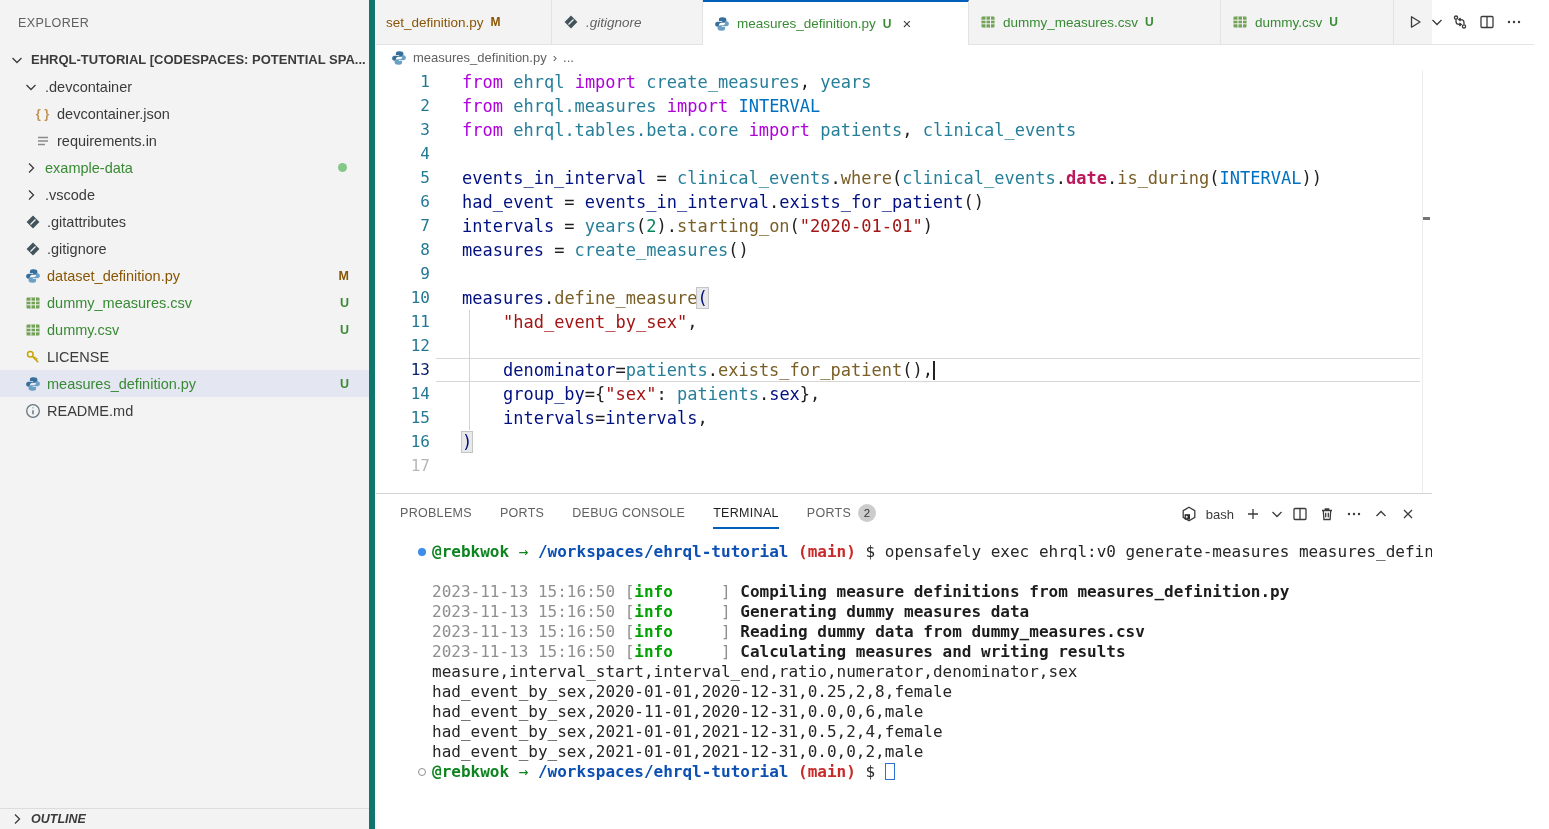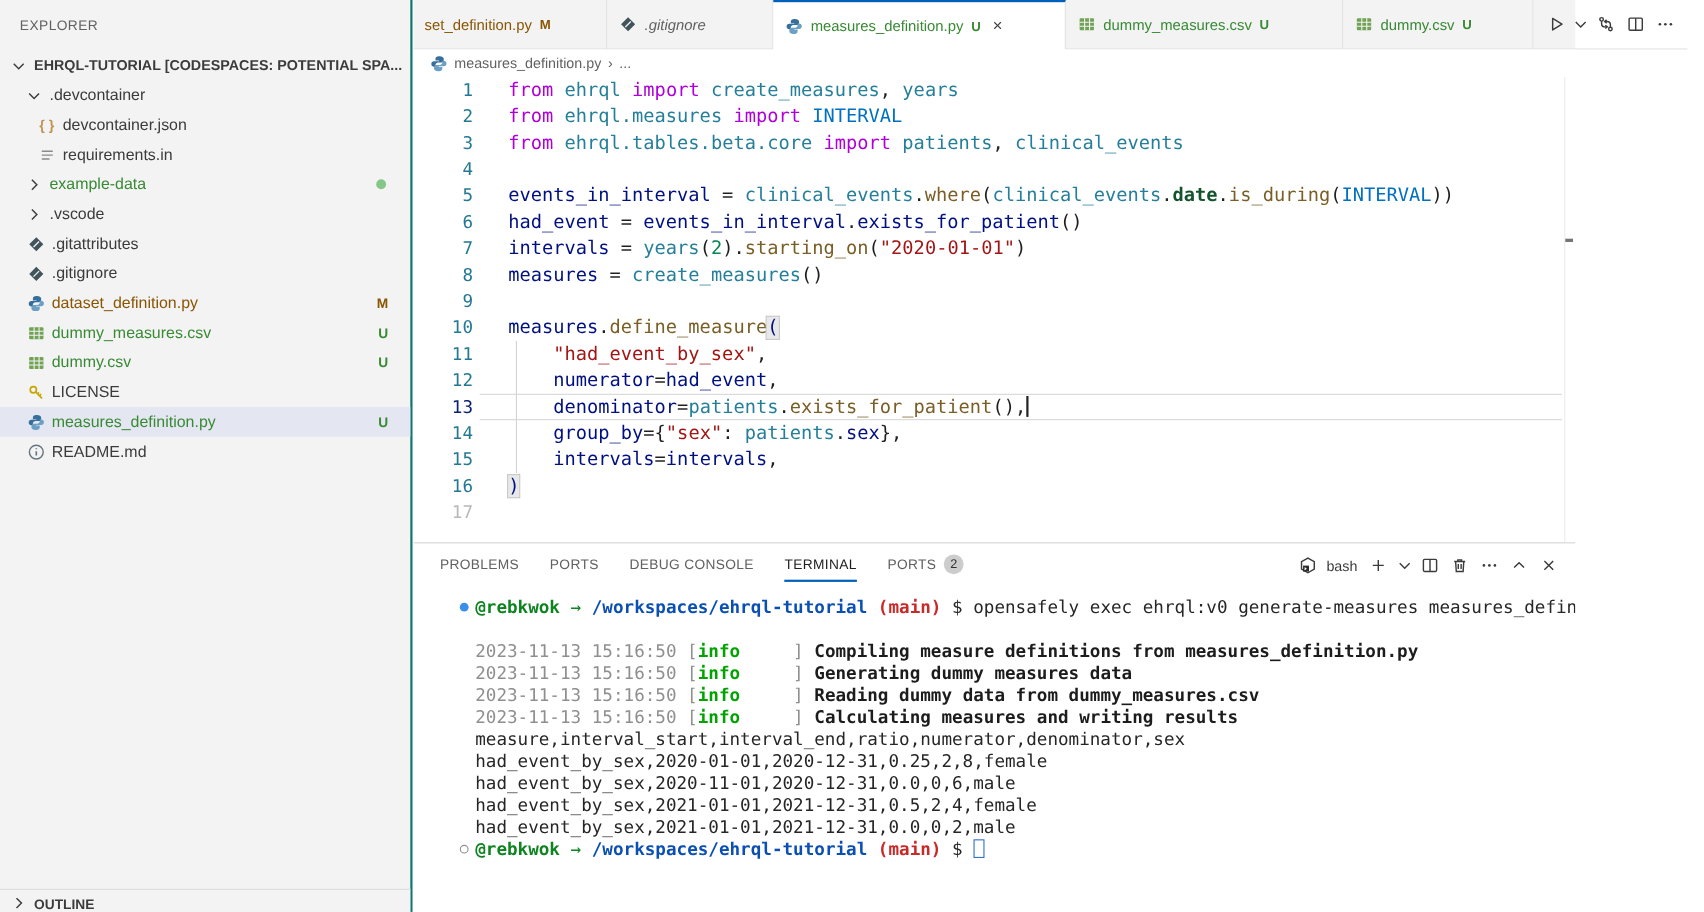--- a/index.html
+++ b/index.html
@@ -1,43 +1,43 @@
 <!DOCTYPE html>
 <html><head>
 <meta charset="utf-8">
 <style>
   * { margin:0; padding:0; box-sizing:border-box; }
   html,body { width:1549px; height:829px; overflow:hidden; background:#fff;
               font-family:"Liberation Sans", sans-serif; color:#3b3b3b; }
 
   
   .sidebar{ position:absolute; left:0; top:0; width:375px; height:829px;
-            background:#f3f3f3; border-right:2px solid #0f766e; }
+            background:#f3f3f3; border-right:6px solid #0f766e; }
   .sb-header{ height:46px; display:flex; align-items:center; padding:0 14px 0 18px;
               font-size:12.5px; letter-spacing:.4px; color:#616161; }
   .sb-header .spacer{ flex:1; }
   .tree{ position:relative; }
   .trow{ position:relative; height:27px; display:flex; align-items:center; gap:6px;
          font-size:14.5px; color:#3b3b3b; cursor:default; }
   .trow.selected{ background:#e4e6f1; }
   .trow .lbl{ white-space:nowrap; overflow:hidden; }
   .trow.root{ font-weight:bold; font-size:13px; }
   .c-green{ color:#388a34; }
   .c-mod{ color:#895503; }
   .badge{ position:absolute; right:20px; font-size:12.5px; font-weight:bold; }
   .gdot{ position:absolute; right:22px; width:9px; height:9px; border-radius:50%;
          background:#84c888; }
   .icon{ display:inline-flex; width:17px; height:17px; align-items:center;
          justify-content:center; flex:none; }
   .icon svg{ display:block; }
   .json-glyph{ color:#c09553; font-weight:bold; font-size:13px; }
   .outline-sec{ position:absolute; left:0; right:0; bottom:0; height:21px;
-                border-top:1px solid #dcdcdc; display:flex; align-items:flex-end;
+                border-top:1px solid #dcdcdc; display:flex; align-items:center;
                 gap:6px; padding-left:8px; font-size:12.5px; font-weight:bold;
-                color:#3b3b3b; overflow:hidden; background:#f3f3f3; }
+                color:#3b3b3b; overflow:hidden; background:#f3f3f3;font-style:italic; }
 
   
   .main{ position:absolute; left:376px; top:0; width:1056px; height:829px; background:#fff; }
 
   
   .tabbar{ position:absolute; top:0; left:0; right:0; height:45px; display:flex;
            background:#f3f3f3; }
   .tab{ flex:none; display:flex; align-items:center; gap:7px; padding:0 10px;
         height:45px; border-right:1px solid #e3e3e3; border-bottom:1px solid #e3e3e3;
         font-size:13.5px; overflow:hidden; white-space:nowrap; }
@@ -60,21 +60,21 @@
   .editor{ position:absolute; top:70px; left:0; right:0; height:423px;
            font-family:"DejaVu Sans Mono", monospace; font-size:17px; }
   .codeline{ display:flex; height:24px; line-height:24px; }
   .gut{ width:54px; flex:none; text-align:right; color:#237893; font-size:16px; }
   .gut.cur{ color:#0b216f; }
   .gut.dim{ color:#b8b8b8; }
   .ltext{ margin-left:32px; white-space:pre; }
   .tk-kw{ color:#af00db; } .tk-cls{ color:#267f99; } .tk-var{ color:#001080; }
   .tk-fn{ color:#795e26; } .tk-const{ color:#0070c1; } .tk-str{ color:#a31515; }
   .tk-num{ color:#098658; } .tk-pl{ color:#1f1f1f; }
-  .tk-prop{ color:#14532d; font-weight:bold; }
+  .tk-prop{ color:#be185d; font-weight:bold; }
   .tk-brk{ color:#001080; background:#e8e8e8; outline:1px solid #c5c5c5; }
   .cursor-bar{ display:inline-block; width:2px; height:19px; background:#222;
                vertical-align:-4px; }
   .curline{ position:absolute; left:60px; right:12px; top:288px; height:24px;
             border-top:1px solid #d7d7d7; border-bottom:1px solid #d7d7d7; pointer-events:none; }
   .indent-guide{ position:absolute; left:93px; top:240px; height:120px;
                  border-left:1px solid #d3d3d3; pointer-events:none; }
   .sdiv{ position:absolute; right:9px; top:70px; height:423px; border-left:1px solid #ececec; }
   .smark{ position:absolute; right:2px; top:217px; width:7px; height:3px; background:#757575; }
 
@@ -393,21 +393,20 @@
       <div class="codeline">
         <span class="gut">10</span>
         <span class="ltext"><span class="tk-var">measures</span><span class="tk-pl">.</span><span class="tk-fn">define_measure</span><span class="tk-brk">(</span></span>
       </div>
       <div class="codeline">
         <span class="gut">11</span>
         <span class="ltext"><span class="tk-pl">    </span><span class="tk-str">"had_event_by_sex"</span><span class="tk-pl">,</span></span>
       </div>
       <div class="codeline">
         <span class="gut">12</span>
-        <span class="ltext"><span class="tk-pl">    </span><span class="tk-var">numerator</span><span class="tk-pl">=</span><span class="tk-var">had_event</span><span class="tk-pl">,</span></span>
       </div>
       <div class="codeline">
         <span class="gut cur">13</span>
         <span class="ltext"><span class="tk-pl">    </span><span class="tk-var">denominator</span><span class="tk-pl">=</span><span class="tk-cls">patients</span><span class="tk-pl">.</span><span class="tk-fn">exists_for_patient</span><span class="tk-pl">(),</span><span class="cursor-bar"></span></span>
       </div>
       <div class="codeline">
         <span class="gut">14</span>
         <span class="ltext"><span class="tk-pl">    </span><span class="tk-var">group_by</span><span class="tk-pl">={</span><span class="tk-str">"sex"</span><span class="tk-pl">: </span><span class="tk-cls">patients</span><span class="tk-pl">.</span><span class="tk-var">sex</span><span class="tk-pl">},</span></span>
       </div>
       <div class="codeline">

